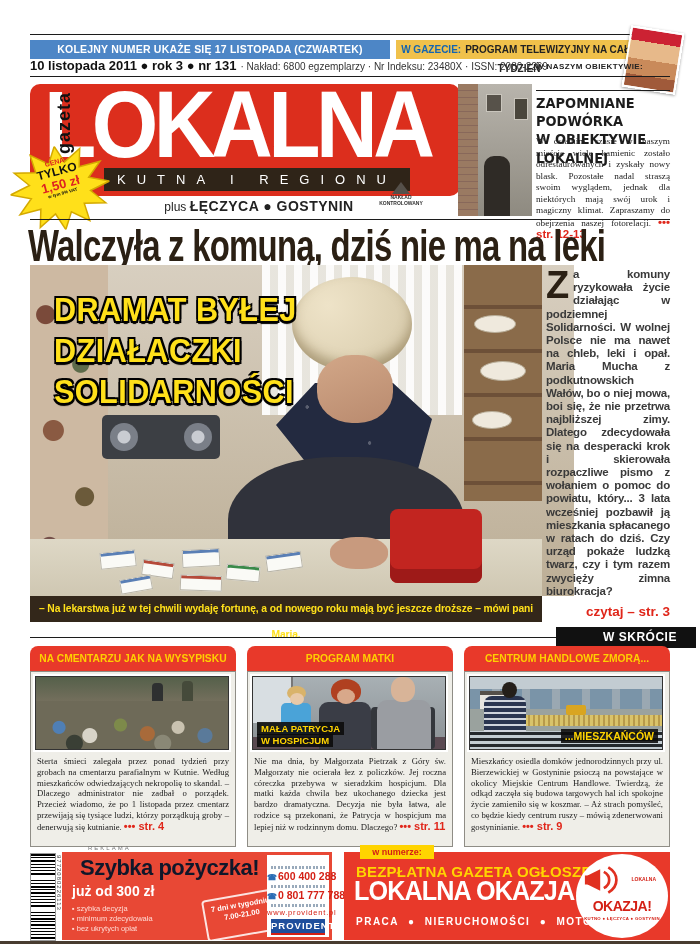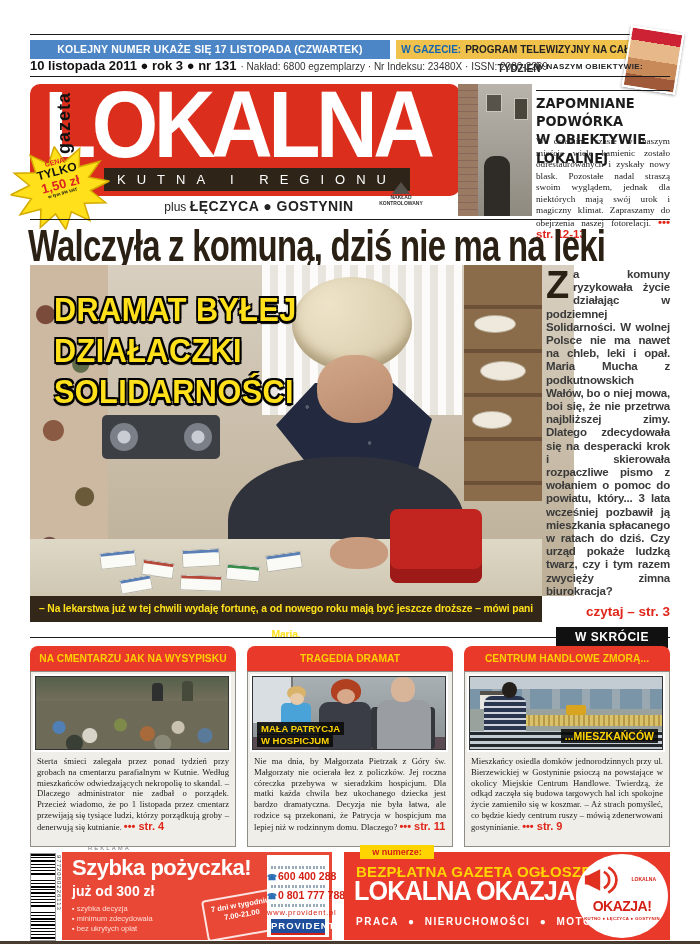--- a/index.html
+++ b/index.html
@@ -95,21 +95,21 @@
   .lead-overlay span{display:block;font-size:34px;font-weight:bold;color:#ffe01a;letter-spacing:.5px;
     text-shadow:-2px -2px 0 #000,2px -2px 0 #000,-2px 2px 0 #000,2px 2px 0 #000,0 3px 1px #000;}
   .caption-bar{left:30px;top:596px;width:512px;height:26px;background:#33271a;color:#ffe01a;
     font-size:10.3px;font-weight:bold;text-align:center;line-height:26px;letter-spacing:-.1px;}
   
   .lead-col{left:546px;top:268px;width:124px;font-size:11.5px;font-weight:bold;color:#3a3a3a;
     line-height:13.2px;text-align:justify;letter-spacing:-.2px;}
   .dropcap{float:left;font-size:38px;line-height:30px;font-weight:bold;color:#2b2014;margin:2px 4px 0 0;}
   .readmore{text-align:right;color:#e0261a;font-size:13.5px;margin-top:7px;letter-spacing:0;}
   .skrot-badge{left:556px;top:627px;width:112px;height:21px;background:#111;color:#fff;
-    font-size:12px;font-weight:bold;text-align:center;line-height:21px;letter-spacing:.5px;}
+    font-size:12px;font-weight:bold;text-align:center;line-height:21px;letter-spacing:.5px;padding-left:28px;}
   
   .sbox-h{position:absolute;top:646px;width:206px;height:25px;background:#e8392a;border-radius:8px 8px 0 0;
     color:#ffcf00;font-size:10.3px;font-weight:bold;text-align:center;line-height:25px;}
   .sbox-p{position:absolute;top:671px;width:204px;height:174px;background:#efeee8;border:1px solid #8f8d86;}
   .ph{position:absolute;left:4px;top:4px;width:192px;height:72px;border:1px solid #333;outline:2px solid #fff;overflow:hidden;}
   .sbox-t{position:absolute;left:6px;right:6px;top:84px;font-family:"Liberation Serif",serif;
     font-size:8.7px;line-height:10.8px;text-align:justify;color:#222;}
   .sbox-more{color:#e0261a;font-weight:bold;font-size:11px;font-family:"Liberation Sans",sans-serif;}
   .ov-strip{position:absolute;background:rgba(10,10,10,.88);color:#ffd400;font-weight:bold;
     font-size:9.5px;padding:1px 4px;width:fit-content;font-family:"Liberation Sans",sans-serif;}
@@ -156,21 +156,21 @@
   .p3-body{left:14px;top:19px;width:42px;height:36px;border-radius:8px 8px 0 0;
     background:repeating-linear-gradient(180deg,#2a3550 0 4px,#cfd4dc 4px 6px);}
   .p3-rail{left:0;bottom:0;width:192px;height:20px;
     background:repeating-linear-gradient(180deg,rgba(0,0,0,0) 0 3px,#23282c 3px 6px);}
   
   .reklama{left:88px;top:845px;font-size:6px;letter-spacing:2px;color:#777;}
   .barcode{left:30px;top:853px;width:24px;height:86px;border:1px solid #999;
     background:repeating-linear-gradient(180deg,#000 0 1.6px,#fff 1.6px 3.4px,#000 3.4px 4.2px,#fff 4.2px 6.4px);}
   .barcode-num{left:56px;top:855px;writing-mode:vertical-rl;font-size:6px;color:#444;letter-spacing:1px;}
   .ad-prov{left:62px;top:852px;width:270px;height:88px;background:#e84835;}
-  .ap-head{position:absolute;left:10px;top:3px;color:#ffffff;font-weight:bold;font-size:22px;letter-spacing:-.5px;}
+  .ap-head{position:absolute;left:18px;top:3px;color:#0f172a;font-weight:bold;font-size:22px;letter-spacing:-.5px;}
   .ap-sub{position:absolute;left:10px;top:31px;color:#fff;font-weight:bold;font-size:14px;}
   .ap-bullets{position:absolute;left:10px;top:52px;color:#ffd9d2;font-size:7.5px;line-height:10px;}
   .ap-stamp{position:absolute;left:142px;top:42px;width:72px;height:34px;transform:rotate(-10deg);
     border:2px solid rgba(255,255,255,.85);border-radius:4px;color:#fff;font-size:7.5px;font-weight:bold;
     text-align:center;padding-top:4px;line-height:1.3;}
   .ap-panel{position:absolute;right:3px;top:3px;width:62px;height:82px;background:#fff;text-align:right;padding-top:10px;box-sizing:border-box;}
   .fineline{height:3px;margin:1px 4px;background:repeating-linear-gradient(90deg,#9ab 0 2px,transparent 2px 3.5px);}
   .ap-phone{font-size:10.5px;font-weight:bold;color:#d42015;white-space:nowrap;line-height:12px;}
   .ap-phone .ic{color:#2a6db5;font-size:8px;margin-right:1px;}
   .ap-web{font-size:7.5px;color:#d42015;letter-spacing:.8px;line-height:9px;}
@@ -302,21 +302,21 @@
       <div class="p1-trees"></div>
       <div class="p1-fig" style="left:116px;top:6px;"></div>
       <div class="p1-fig" style="left:146px;top:4px;background:#454a3a;"></div>
       <div class="p1-pile"></div>
     </div>
     <div class="sbox-t">
       <span>Sterta śmieci zalegała przez ponad tydzień przy grobach na cmentarzu parafialnym w Kutnie. Według mieszkańców odwiedzających nekropolię to skandal. – Dlaczego administrator nie zadbał o porządek. Przecież wiadomo, że po 1 listopada przez cmentarz przewijają się tysiące ludzi, którzy porządkują groby – denerwują się kutnianie. </span><span class="sbox-more">••• str. 4</span>
     </div>
   </div>
 
-  <div class="sbox-h" style="left:247px;">TRAGEDIA DRAMAT</div>
+  <div class="sbox-h" style="left:247px;">PROGRAM MATKI</div>
   <div class="sbox-p" style="left:247px;">
     <div class="ph p2">
       <div class="p2-win"></div>
       <div class="p2-couch"></div>
       <div class="p2-ch-body"></div>
       <div class="p2-ch-hair"></div>
       <div class="p2-ch-face"></div>
       <div class="p2-mo-body"></div>
       <div class="p2-mo-hair"></div>
       <div class="p2-mo-face"></div>

